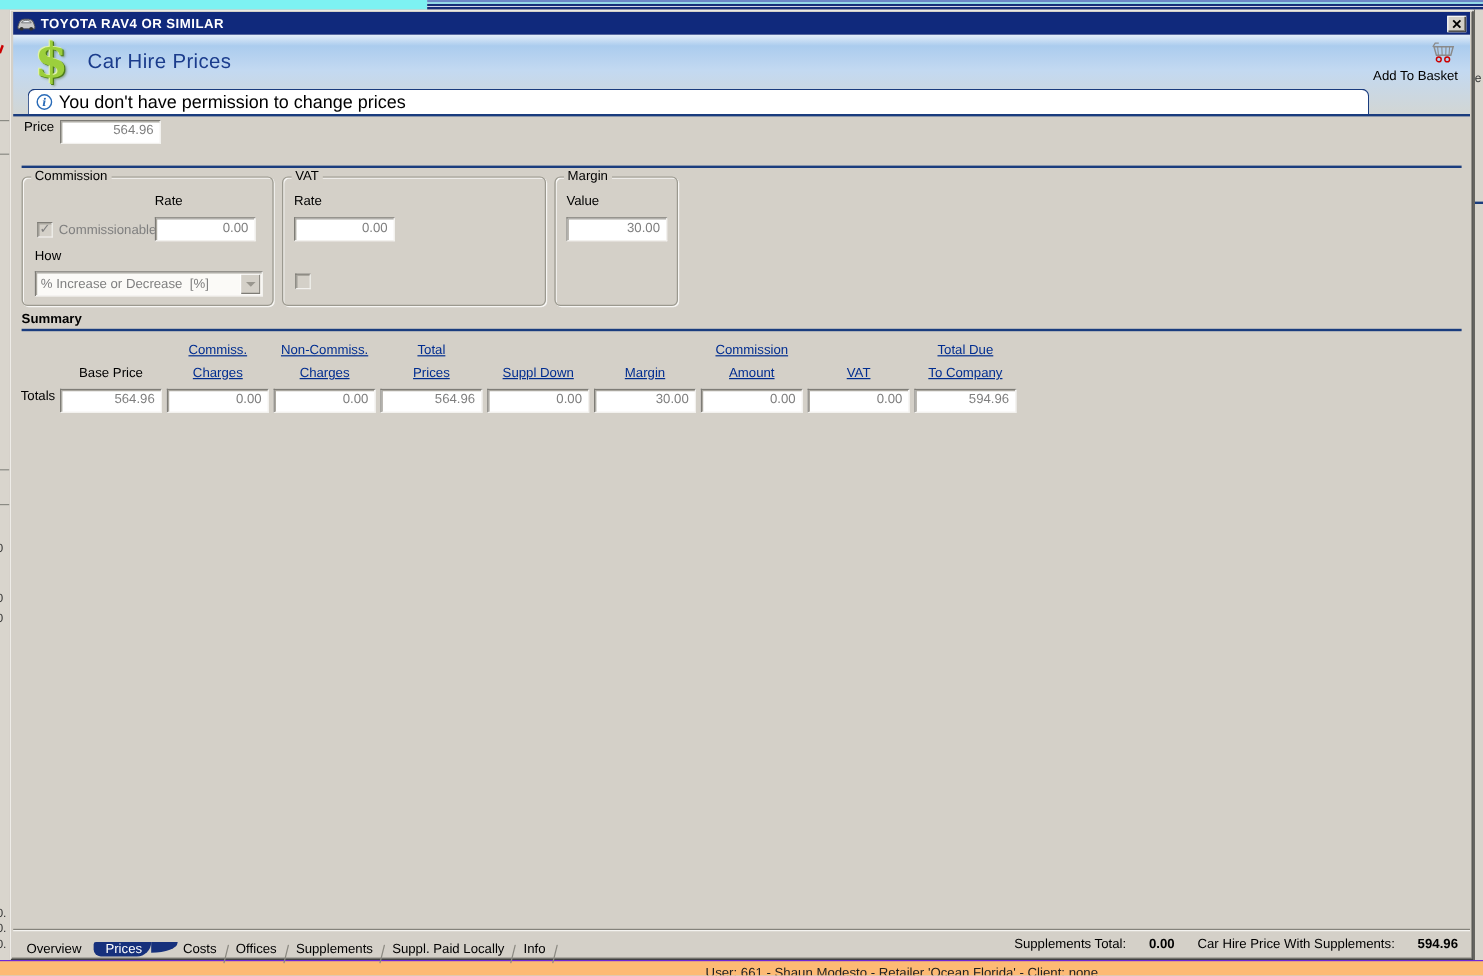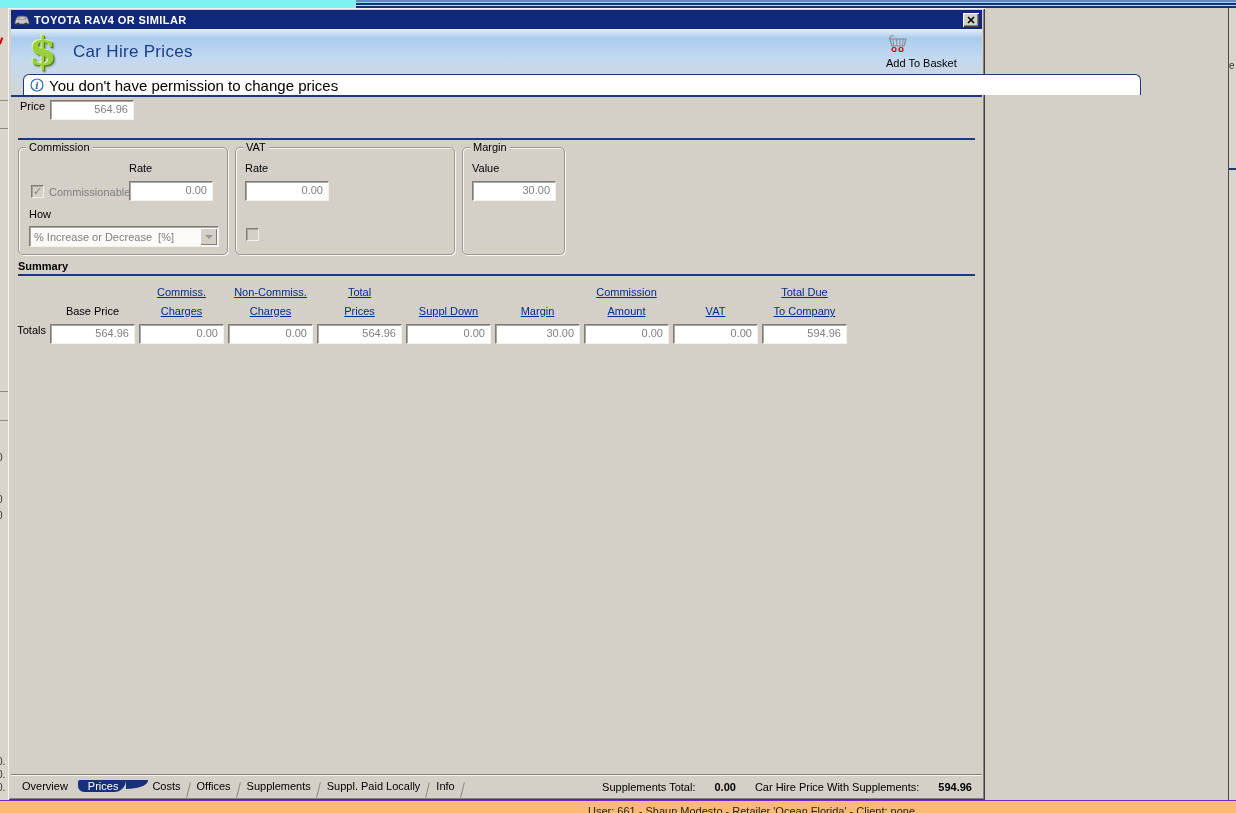--- a/index.html
+++ b/index.html
@@ -18,36 +18,36 @@
     background:linear-gradient(180deg,#6b86c6 0 2px,#93d9e6 2px 3px,#162f78 3px 5px,#cfd6e6 5px 6px,#162f78 6px 8px); }
   .left-sliver { position:absolute; left:0; top:8px; width:8px; height:792px; background:#d9d5cd; overflow:hidden; }
   .left-sliver .frag { position:absolute; color:#333; font-size:10px; left:-3px; }
   .left-sliver .redmark { position:absolute; left:0; top:30px; width:5px; height:7px; border-left:2px solid #c00; transform:rotate(20deg); }
   .left-sliver .hline { position:absolute; left:0; width:8px; height:1px; background:#8b8b84; }
   .right-sliver { position:absolute; left:1228px; top:8px; width:8px; height:792px; background:#d9d5cd; border-left:1px solid #4a4a45; overflow:hidden; }
   .right-sliver .frag { position:absolute; left:0; color:#333; font-size:10px; }
   .bottom-strip { position:absolute; left:0; top:800px; width:1236px; height:13px; background:#fdba74; border-top:1px solid #6d28d9; overflow:hidden; }
   .bottom-strip .statustext { position:absolute; left:588px; top:4px; color:#222; font-size:11px; white-space:nowrap; }
   
-  .dialog { position:absolute; left:8px; top:8px; width:977px; height:792px; background:#d4d0c8;
+  .dialog { position:absolute; left:8px; top:8px; width:1220px; height:792px; background:#d4d0c8;
     box-shadow: inset 1px 1px 0 #f4f3f0, inset -1px -1px 0 #404040, inset 2px 2px 0 #d4d0c8, inset -2px -2px 0 #85837c; }
   .titlebar { position:absolute; left:3px; top:2px; right:3px; height:19px; background:#10297c;
     display:flex; align-items:center; padding:0 3px; }
   .titlebar .title { color:#fff; font-weight:bold; font-size:11px; letter-spacing:.4px; margin-left:4px; flex:1; }
   .close-btn { width:16px; height:14px; background:#d4d0c8; display:flex; align-items:center; justify-content:center;
     box-shadow: inset 1px 1px 0 #fff, inset -1px -1px 0 #404040, inset -2px -2px 0 #85837c; cursor:default; }
   
   .header { position:absolute; left:3px; top:21px; right:3px; height:68px;
     background:linear-gradient(180deg,#e4eef9 0%,#abccee 14%,#c3d9f1 45%,#d2d6d4 100%);
     border-bottom:2px solid #1a3c7e; }
   .dollar { position:absolute; left:18px; top:-2px; font-family:"DejaVu Serif", serif; font-weight:bold;
     font-size:40px; color:#9ccf3c;
     text-shadow:-1px -1px 0 #dff2a8, 1px 1px 0 #4e7d18, 2px 2px 2px rgba(60,90,20,.45); }
   .page-title { position:absolute; left:62px; top:13px; font-size:17px; color:#1b3c8c; letter-spacing:.3px; }
-  .basket { position:absolute; right:10px; top:6px; width:86px; text-align:left; cursor:pointer; }
+  .basket { position:absolute; right:10px; top:6px; width:86px; text-align:right; cursor:pointer; }
   .basket-label { display:block; margin-top:2px; font-size:11px; color:#000; }
   .infobar { position:absolute; left:12px; bottom:0; width:1118px; height:21px; background:#fff;
     border:1px solid #1a3c7e; border-bottom:none; border-radius:6px 6px 0 0;
     display:flex; align-items:center; padding:0 6px; }
   .infobar .msg { margin-left:5px; font-size:15px; color:#000; }
   
   .field { background:#fff; border:1px solid; border-color:#7e7c76 #f2f1ee #f2f1ee #7e7c76;
     box-shadow: inset 1px 1px 0 #aaa79f; color:#7f7f7f; text-align:right; padding:0 5px;
     font-size:11px; line-height:17px; height:20px; }
   .price-row { position:absolute; left:12px; top:92px; display:flex; align-items:flex-start; }
@@ -82,21 +82,21 @@
   .sum-col { position:absolute; top:4px; width:85px; text-align:center; }
   .sum-col .h1 { height:16px; } .sum-col .h2 { height:19px; padding-top:3px; }
   .sum-col .field { margin-top:3px; width:85px; }
   .sum-link { color:#002d90; text-decoration:underline; cursor:pointer; }
   .sum-plain { color:#000; }
   .totals-lbl { position:absolute; left:6px; top:42px; width:32px; text-align:right; }
   .c0{left:42px}.c1{left:131px}.c2{left:220px}.c3{left:309px}.c4{left:398px}
   .c5{left:487px}.c6{left:576px}.c7{left:665px}.c8{left:754px}
   
   .tabband { position:absolute; left:3px; right:3px; bottom:3px; height:23px;
-    border-top:1px solid #84827b; box-shadow: inset 0 1px 0 #f4f3f0; display:flex; align-items:center;margin-top:26px; }
+    border-top:1px solid #84827b; box-shadow: inset 0 1px 0 #f4f3f0; display:flex; align-items:flex-end;margin-top:26px; }
   .tabs { display:flex; align-items:stretch; margin-left:3px; }
   .tab { position:relative; display:flex; align-items:center; padding:0 8px; cursor:pointer; white-space:nowrap; }
   .tab .sep { position:absolute; right:0; top:2px; width:1px; height:16px; background:#8c8a82; transform:rotate(14deg); border-radius:1px; }
   .tab-selected { background:#16307c; color:#fff; margin-left:2px; padding:0 8px 0 10px;
     border-radius:2px 0 12px 6px; z-index:2; }
   .tab-selected::after { content:""; position:absolute; left:100%; top:0; width:22px; height:72%;
     background:#16307c; border-bottom-right-radius:100% 100%; }
   .tab-selected + .tab { padding-left:26px; }
   .tabstatus { position:absolute; right:10px; top:0; height:23px; display:flex; align-items:center; gap:19px; white-space:nowrap; }
   .tabstatus .b { font-weight:bold; }

